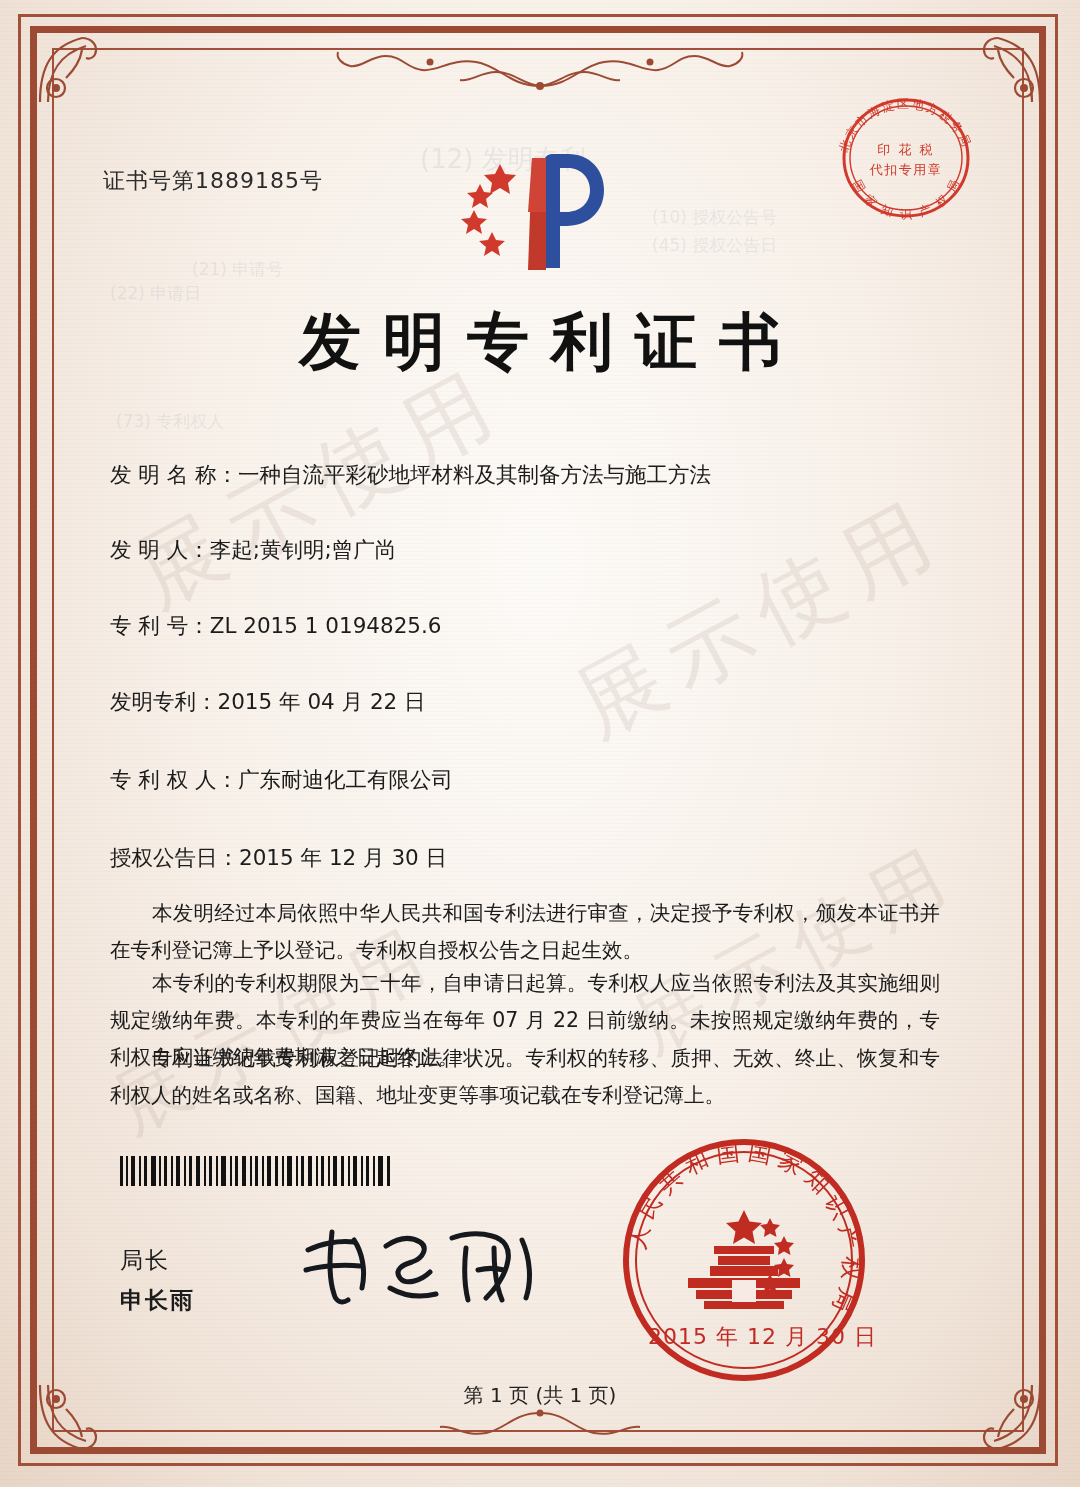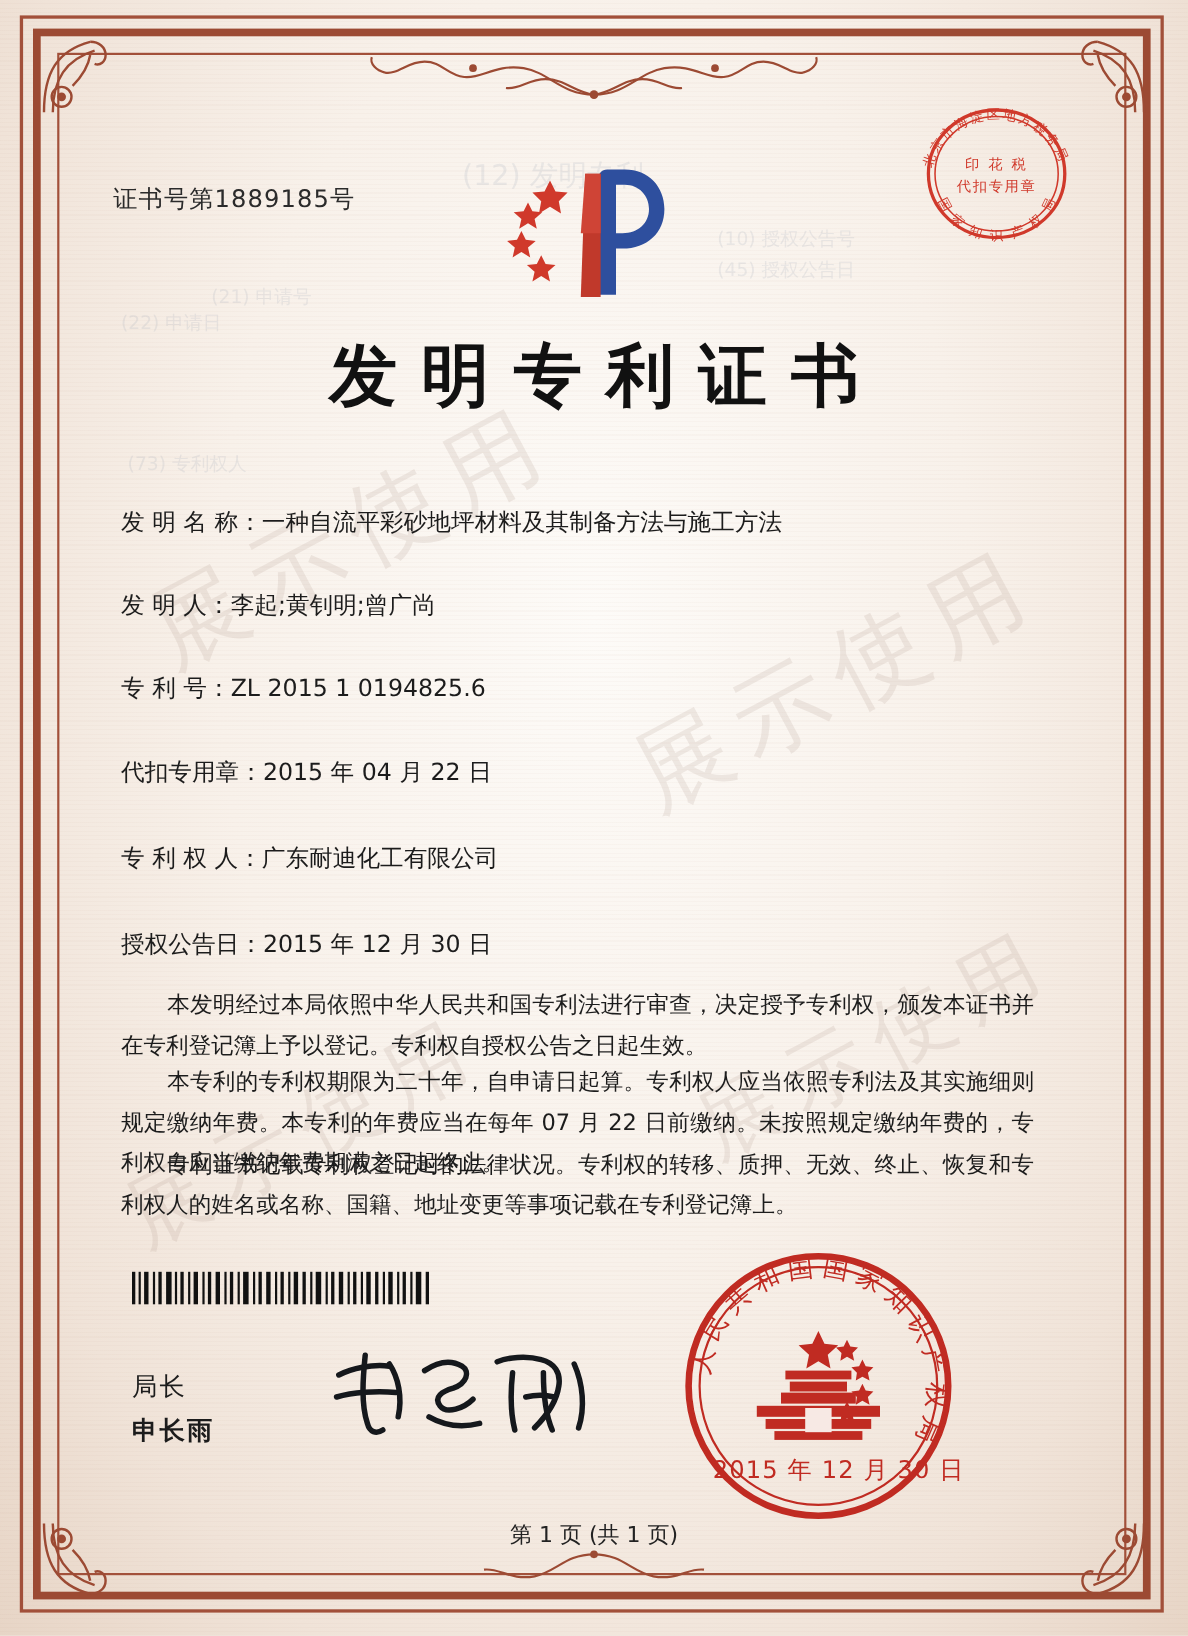--- a/index.html
+++ b/index.html
@@ -355,21 +355,21 @@
   <div class="field f1">
     <span class="lbl">发 明 名 称：</span><span class="val">一种自流平彩砂地坪材料及其制备方法与施工方法</span>
   </div>
   <div class="field f2">
     <span class="lbl">发    明    人：</span><span class="val">李起;黄钊明;曾广尚</span>
   </div>
   <div class="field f3">
     <span class="lbl">专    利    号：</span><span class="val">ZL 2015 1 0194825.6</span>
   </div>
   <div class="field f4">
-    <span class="lbl">代扣专用章：</span><span class="val">2015 年 04 月 22 日</span>
+    <span class="lbl">发明专利：</span><span class="val">2015 年 04 月 22 日</span>
   </div>
   <div class="field f5">
     <span class="lbl">专 利 权 人：</span><span class="val">广东耐迪化工有限公司</span>
   </div>
   <div class="field f6">
     <span class="lbl">授权公告日：</span><span class="val">2015 年 12 月 30 日</span>
   </div>
 
   <div class="para p1">本发明经过本局依照中华人民共和国专利法进行审查，决定授予专利权，颁发本证书并在专利登记簿上予以登记。专利权自授权公告之日起生效。</div>
   <div class="para p2">本专利的专利权期限为二十年，自申请日起算。专利权人应当依照专利法及其实施细则规定缴纳年费。本专利的年费应当在每年 07 月 22 日前缴纳。未按照规定缴纳年费的，专利权自应当缴纳年费期满之日起终止。</div>

